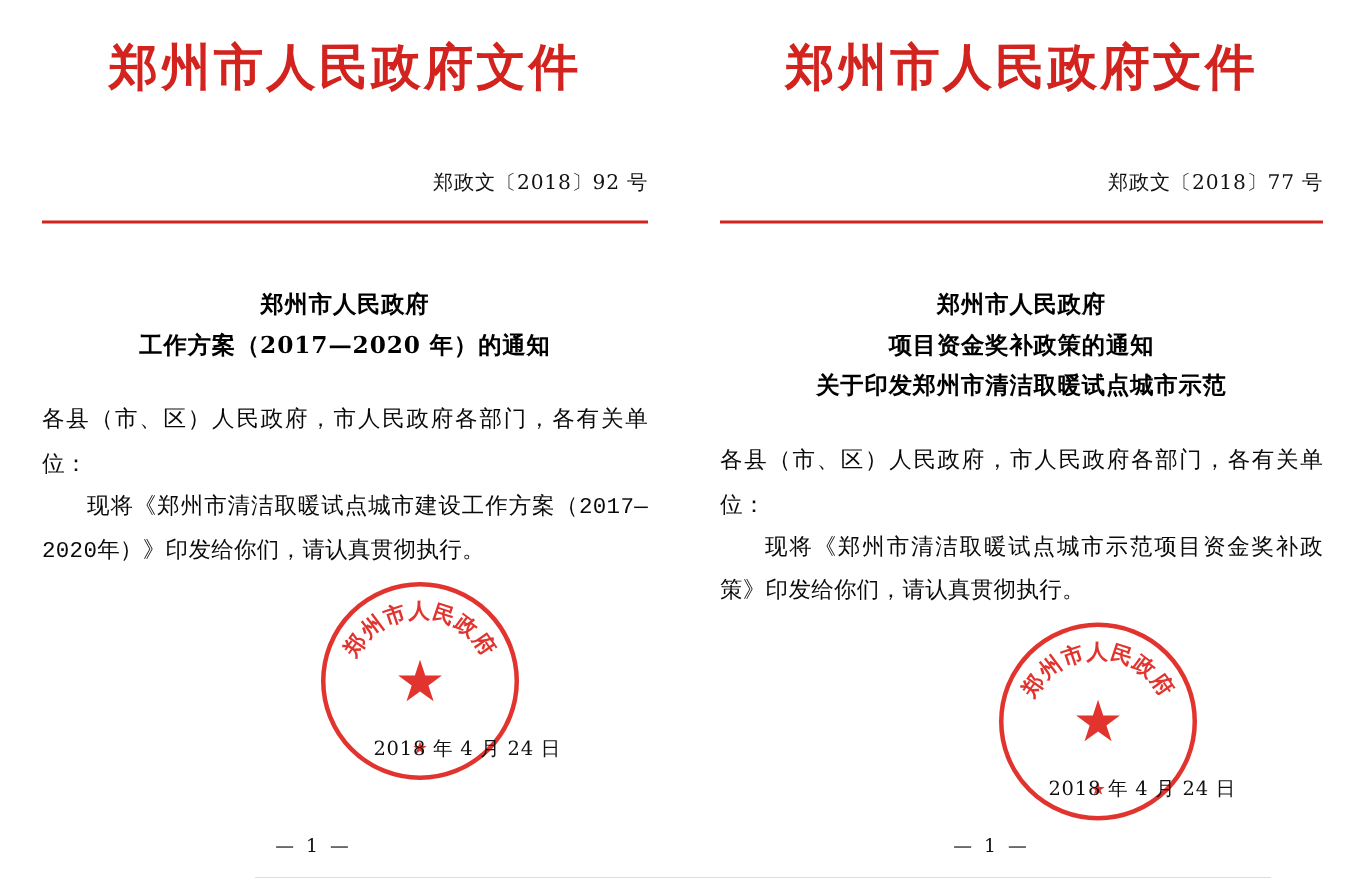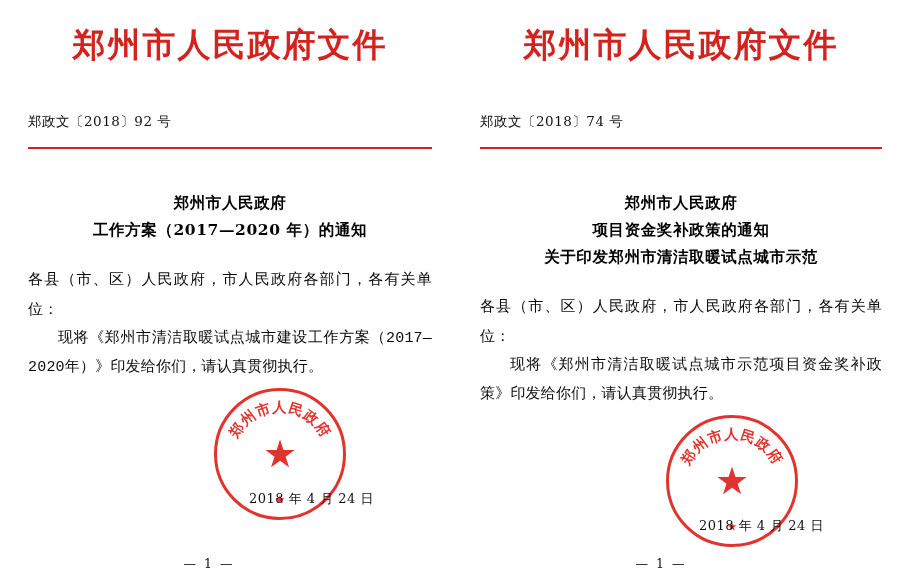--- a/index.html
+++ b/index.html
@@ -34,21 +34,21 @@
     color: #d2231f;
     font-weight: 700;
     font-size: 33px;
     letter-spacing: 2px;
     line-height: 1;
     padding-top: 28px;
     white-space: nowrap;
     font-family: "DejaVu Serif", "Liberation Serif", serif;
   }
   .doc-number {
-    text-align: left;
+    text-align: right;
     font-size: 13.5px;
     color: #111;
     margin-top: 52px;
     letter-spacing: 0.5px;
   }
   .red-rule {
     margin-top: 16px;
     height: 2px;
     background: #d2231f;
     width: 100%;
@@ -176,21 +176,21 @@
         <div class="seal-bottom">★</div>
       </div>
       <div class="date-line">2018 年 4 月 24 日</div>
     </div>
 
     <div class="page-footer">— 1 —</div>
   </div>
 
   <div class="doc right">
     <div class="doc-title">郑州市人民政府文件</div>
-    <div class="doc-number">郑政文〔2018〕74 号</div>
+    <div class="doc-number">郑政文〔2018〕77 号</div>
     <div class="red-rule"></div>
 
     <div class="headings">
       <div>郑州市人民政府</div>
       <div>项目资金奖补政策的通知</div>
       <div>关于印发郑州市清洁取暖试点城市示范</div>
     </div>
 
     <div class="body-text">
       <p>各县（市、区）人民政府，市人民政府各部门，各有关单位：</p>

